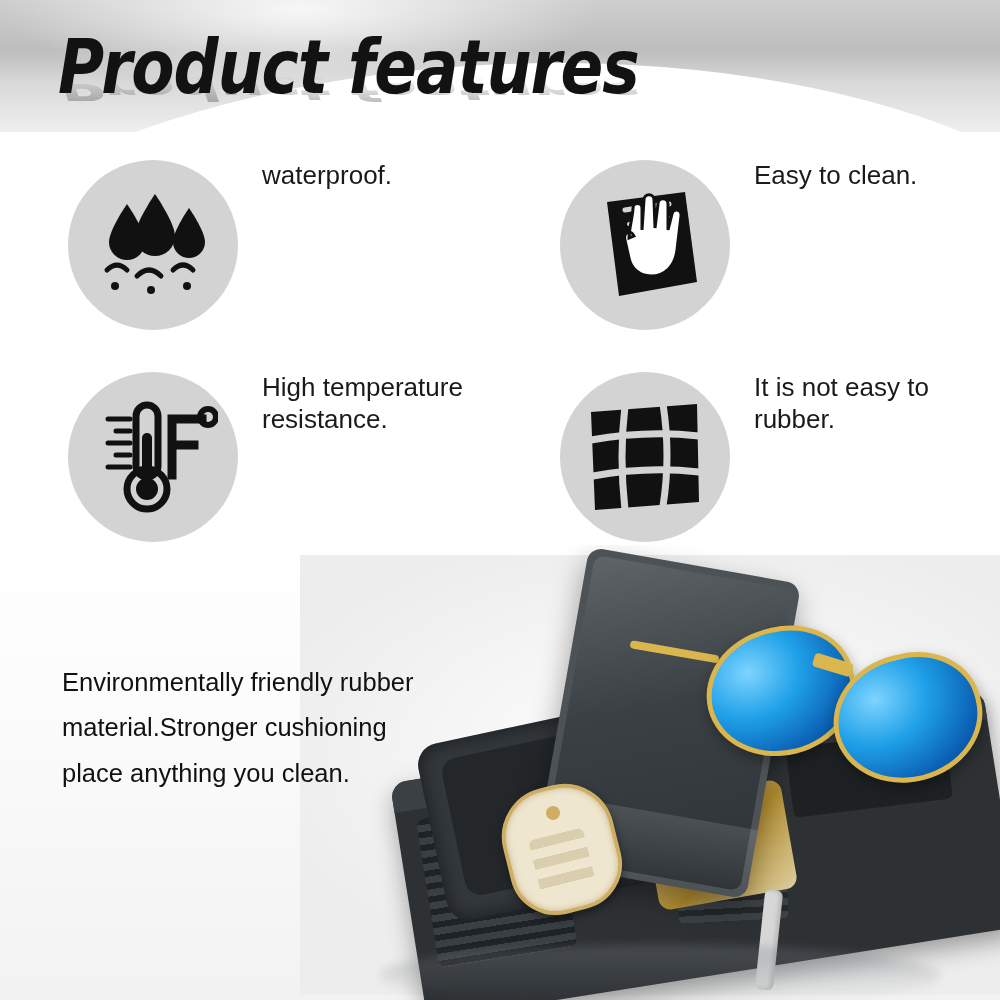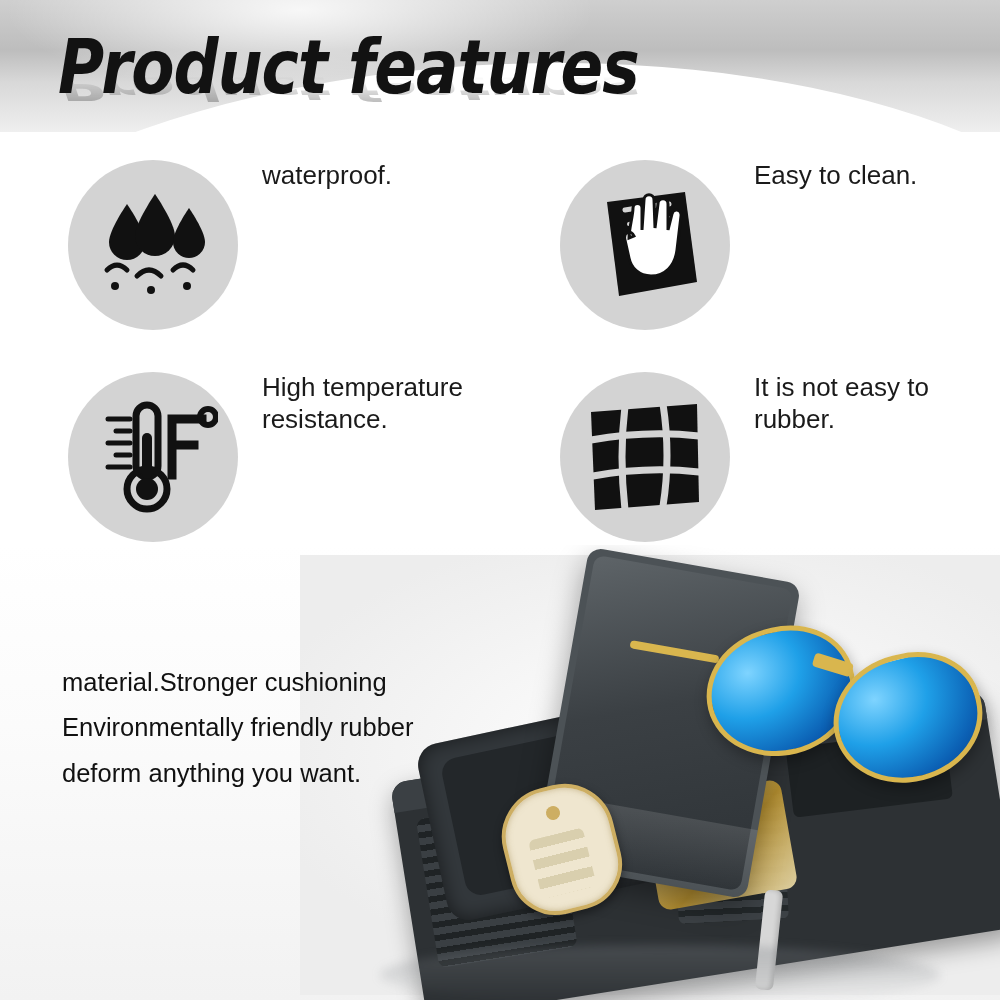--- a/index.html
+++ b/index.html
@@ -199,18 +199,18 @@
       <div class="lens lensL"></div>
       <div class="bridge"></div>
       <div class="lens lensR"></div>
     </div>
 
     <div class="cable"></div>
     <div class="reflect"></div>
   </div>
 
   <div class="desc">
+    <div>Environmentally friendly rubber</div>
     <div>material.Stronger cushioning</div>
-    <div>Environmentally friendly rubber</div>
-    <div>deform anything you want.</div>
+    <div>place anything you clean.</div>
   </div>
 
 </div>
 
 </body></html>

